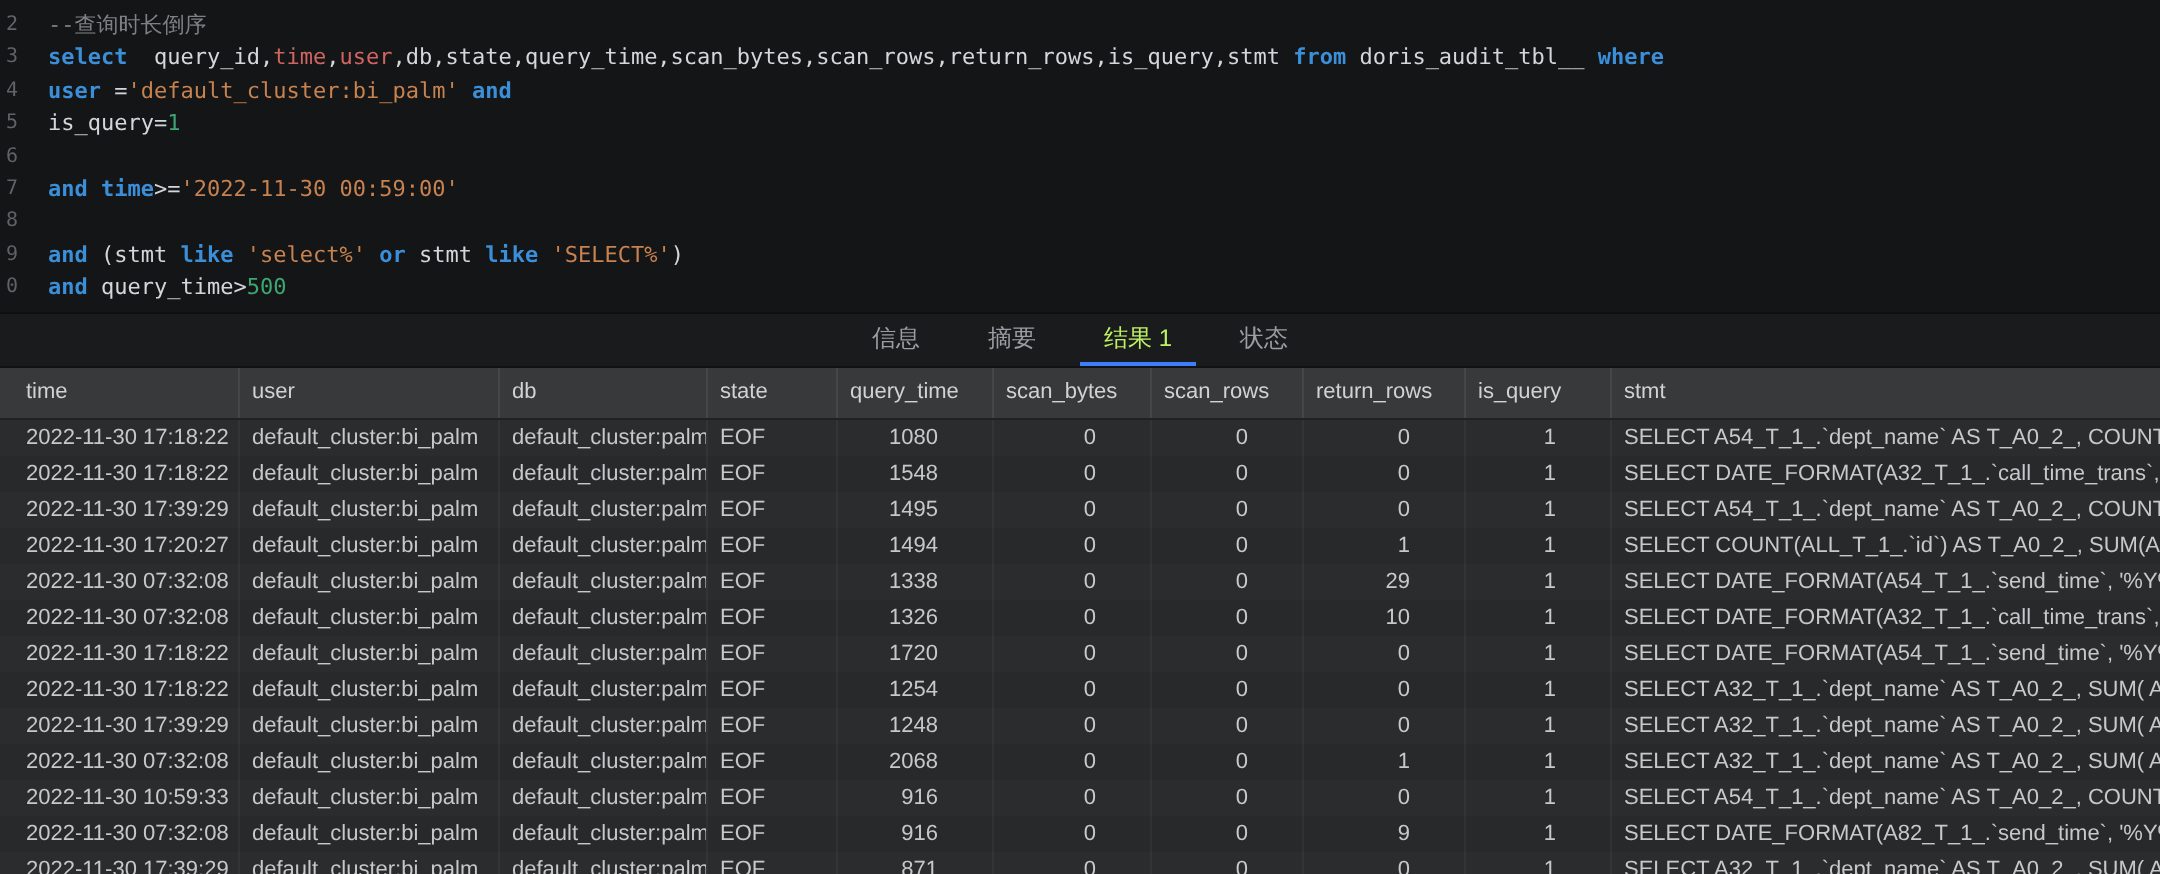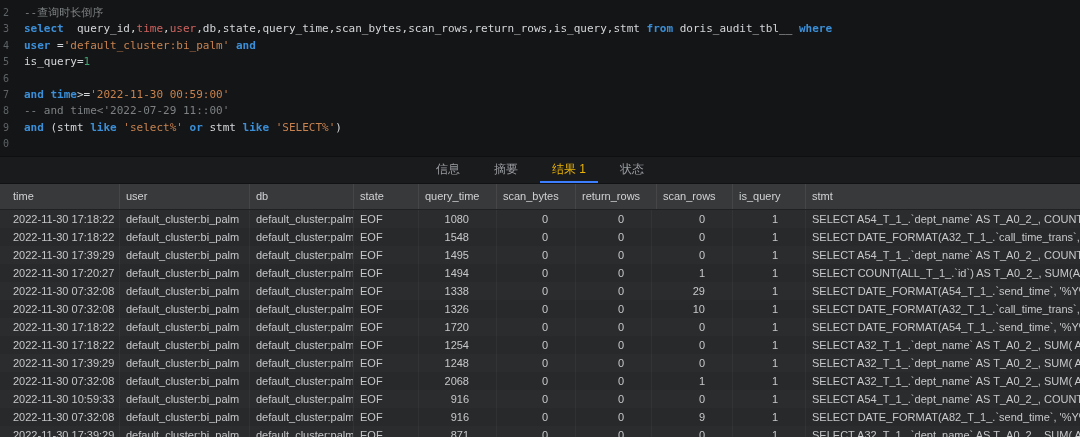--- a/index.html
+++ b/index.html
@@ -34,21 +34,21 @@
   
   .tabbar{
     height:28px;flex:none;background:#1a1b1d;border-top:1px solid #0f0f10;
     border-bottom:1px solid #111213;
     display:flex;justify-content:center;align-items:stretch;gap:10px;font-size:12px;
   }
   .tab{
     padding:0 12px;line-height:25px;color:#9a9da1;cursor:pointer;
     border-bottom:2px solid transparent;white-space:nowrap;
   }
-  .tab.active{color:#eab308;border-bottom-color:var(--accent)}
+  .tab.active{color:#bef264;border-bottom-color:var(--accent)}
   
   .grid{flex:1;display:flex;flex-direction:column;overflow:hidden;font-size:11px}
   .ghead{height:26px;flex:none;background:#38393b;display:flex;border-bottom:1px solid #202123}
   .hcell{
     flex:none;line-height:25px;padding-left:6px;color:#d0d2d4;
     border-right:1px solid rgba(255,255,255,0.07);
     white-space:nowrap;overflow:hidden;cursor:pointer;
   }
   .hcell:first-child{padding-left:13px}
   .gbody{flex:1;overflow:hidden;background:#28292b}
@@ -68,42 +68,42 @@
 
 <div class="app">
 
   <div class="editor">
       <div class="ed-line"><span class="gutter">2</span><span class="code"><span class="tok-com">--查询时长倒序</span></span></div>
       <div class="ed-line"><span class="gutter">3</span><span class="code"><span class="tok-kw">select</span><span class="tok-pl">  query_id,</span><span class="tok-sp">time</span><span class="tok-pl">,</span><span class="tok-sp">user</span><span class="tok-pl">,db,state,query_time,scan_bytes,scan_rows,return_rows,is_query,stmt </span><span class="tok-kw">from</span><span class="tok-pl"> doris_audit_tbl__ </span><span class="tok-kw">where</span></span></div>
       <div class="ed-line"><span class="gutter">4</span><span class="code"><span class="tok-kw">user</span><span class="tok-pl"> =</span><span class="tok-str">'default_cluster:bi_palm'</span><span class="tok-pl"> </span><span class="tok-kw">and</span></span></div>
       <div class="ed-line"><span class="gutter">5</span><span class="code"><span class="tok-pl">is_query=</span><span class="tok-num">1</span></span></div>
       <div class="ed-line"><span class="gutter">6</span></div>
       <div class="ed-line"><span class="gutter">7</span><span class="code"><span class="tok-kw">and</span><span class="tok-pl"> </span><span class="tok-kw">time</span><span class="tok-pl">&gt;=</span><span class="tok-str">'2022-11-30 00:59:00'</span></span></div>
-      <div class="ed-line"><span class="gutter">8</span><span class="code"><span class="tok-com">-- and time&lt;'2022-07-29 11::00'</span></span></div>
+      <div class="ed-line"><span class="gutter">8</span></div>
       <div class="ed-line"><span class="gutter">9</span><span class="code"><span class="tok-kw">and</span><span class="tok-pl"> (stmt </span><span class="tok-kw">like</span><span class="tok-pl"> </span><span class="tok-str">'select%'</span><span class="tok-pl"> </span><span class="tok-kw">or</span><span class="tok-pl"> stmt </span><span class="tok-kw">like</span><span class="tok-pl"> </span><span class="tok-str">'SELECT%'</span><span class="tok-pl">)</span></span></div>
-      <div class="ed-line"><span class="gutter">0</span></div>
+      <div class="ed-line"><span class="gutter">0</span><span class="code"><span class="tok-kw">and</span><span class="tok-pl"> query_time&gt;</span><span class="tok-num">500</span></span></div>
     </div>
 
   <div class="tabbar">
     <div class="tab">信息</div>
     <div class="tab">摘要</div>
     <div class="tab active">结果 1</div>
     <div class="tab">状态</div>
   </div>
 
   <div class="grid">
     <div class="ghead">
         <div class="hcell" style="width: 120px;">time</div>
         <div class="hcell" style="width: 130px;">user</div>
         <div class="hcell" style="width: 104px;">db</div>
         <div class="hcell" style="width: 65px;">state</div>
         <div class="hcell" style="width: 78px;">query_time</div>
         <div class="hcell" style="width: 79px;">scan_bytes</div>
+        <div class="hcell" style="width: 76px;">scan_rows</div>
         <div class="hcell" style="width: 81px;">return_rows</div>
-        <div class="hcell" style="width: 76px;">scan_rows</div>
         <div class="hcell" style="width: 73px;">is_query</div>
         <div class="hcell stmt">stmt</div>
       </div>
     <div class="gbody">
         <div class="grow">
           <div class="gcell" style="width: 120px;">2022-11-30 17:18:22</div>
           <div class="gcell" style="width: 130px;">default_cluster:bi_palm</div>
           <div class="gcell" style="width: 104px;">default_cluster:palm</div>
           <div class="gcell" style="width: 65px;">EOF</div>
           <div class="gcell num" style="width: 78px;">1080</div>

